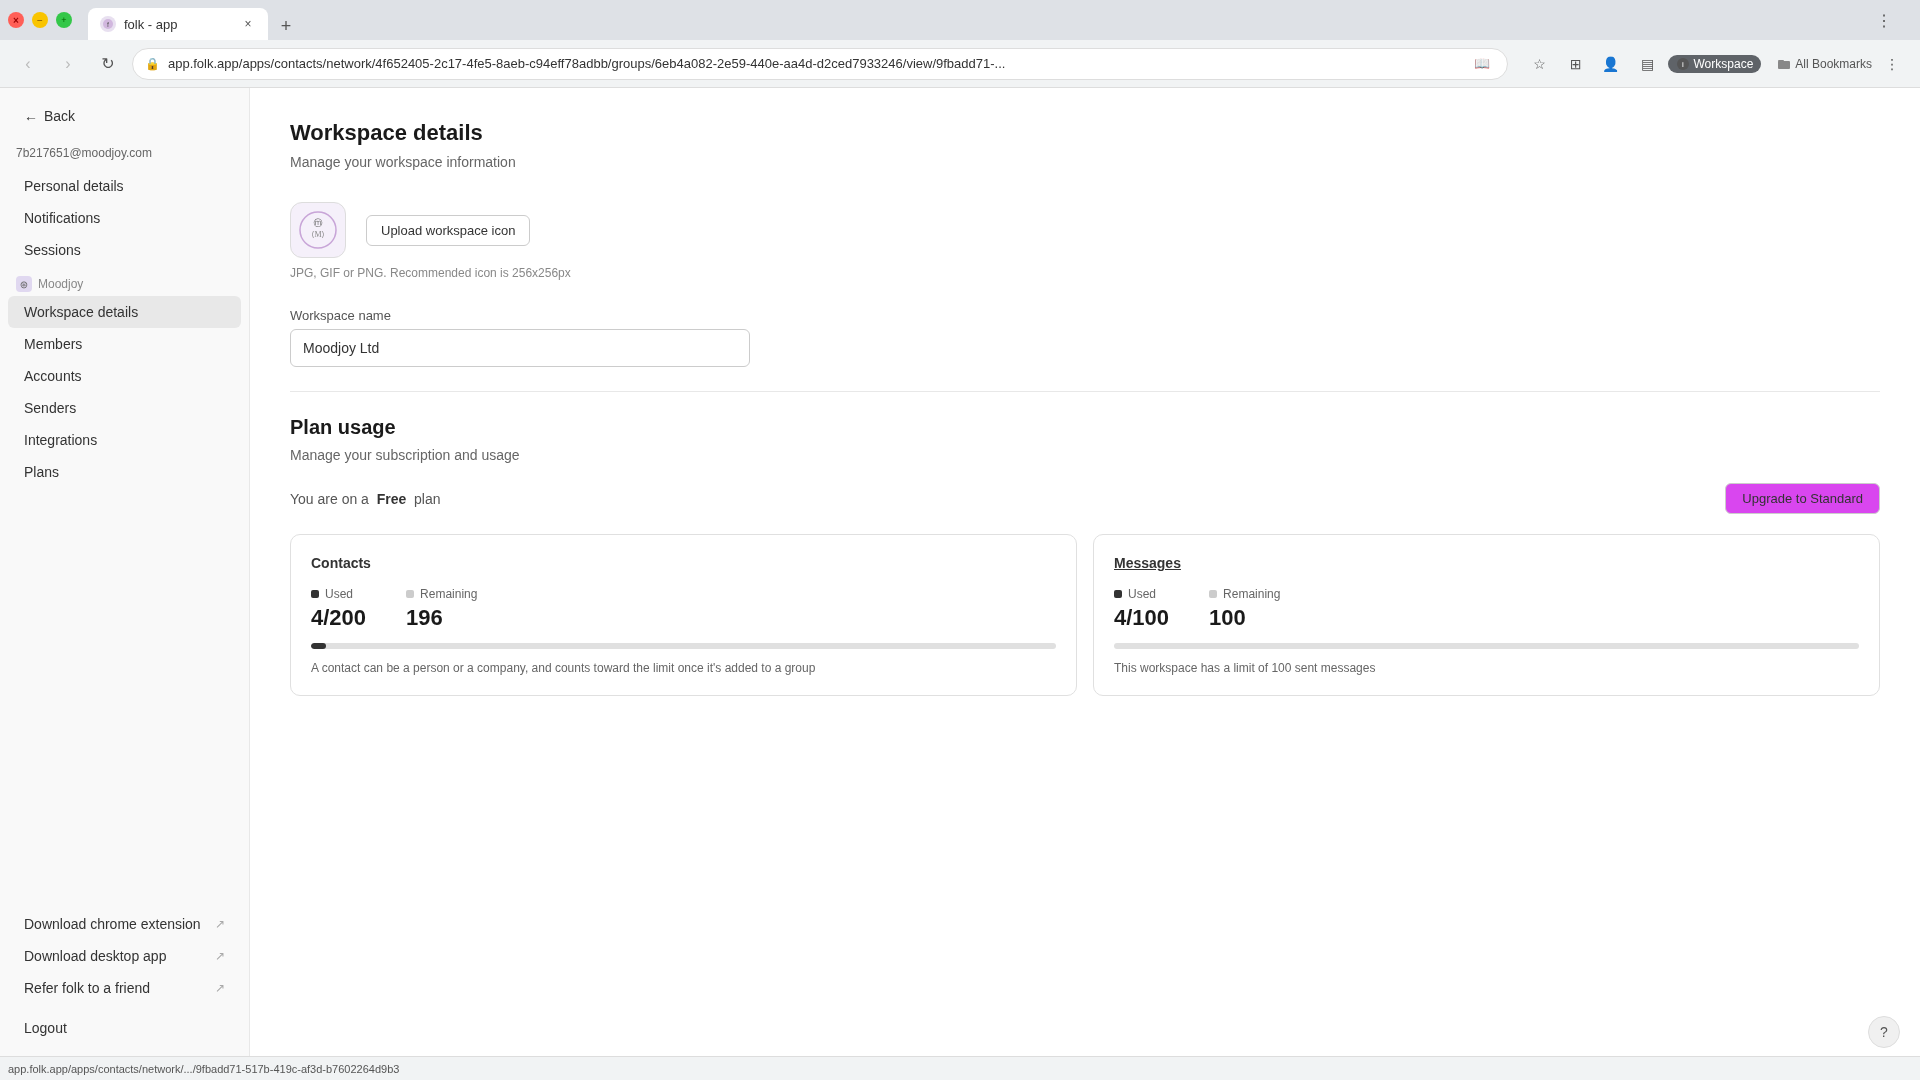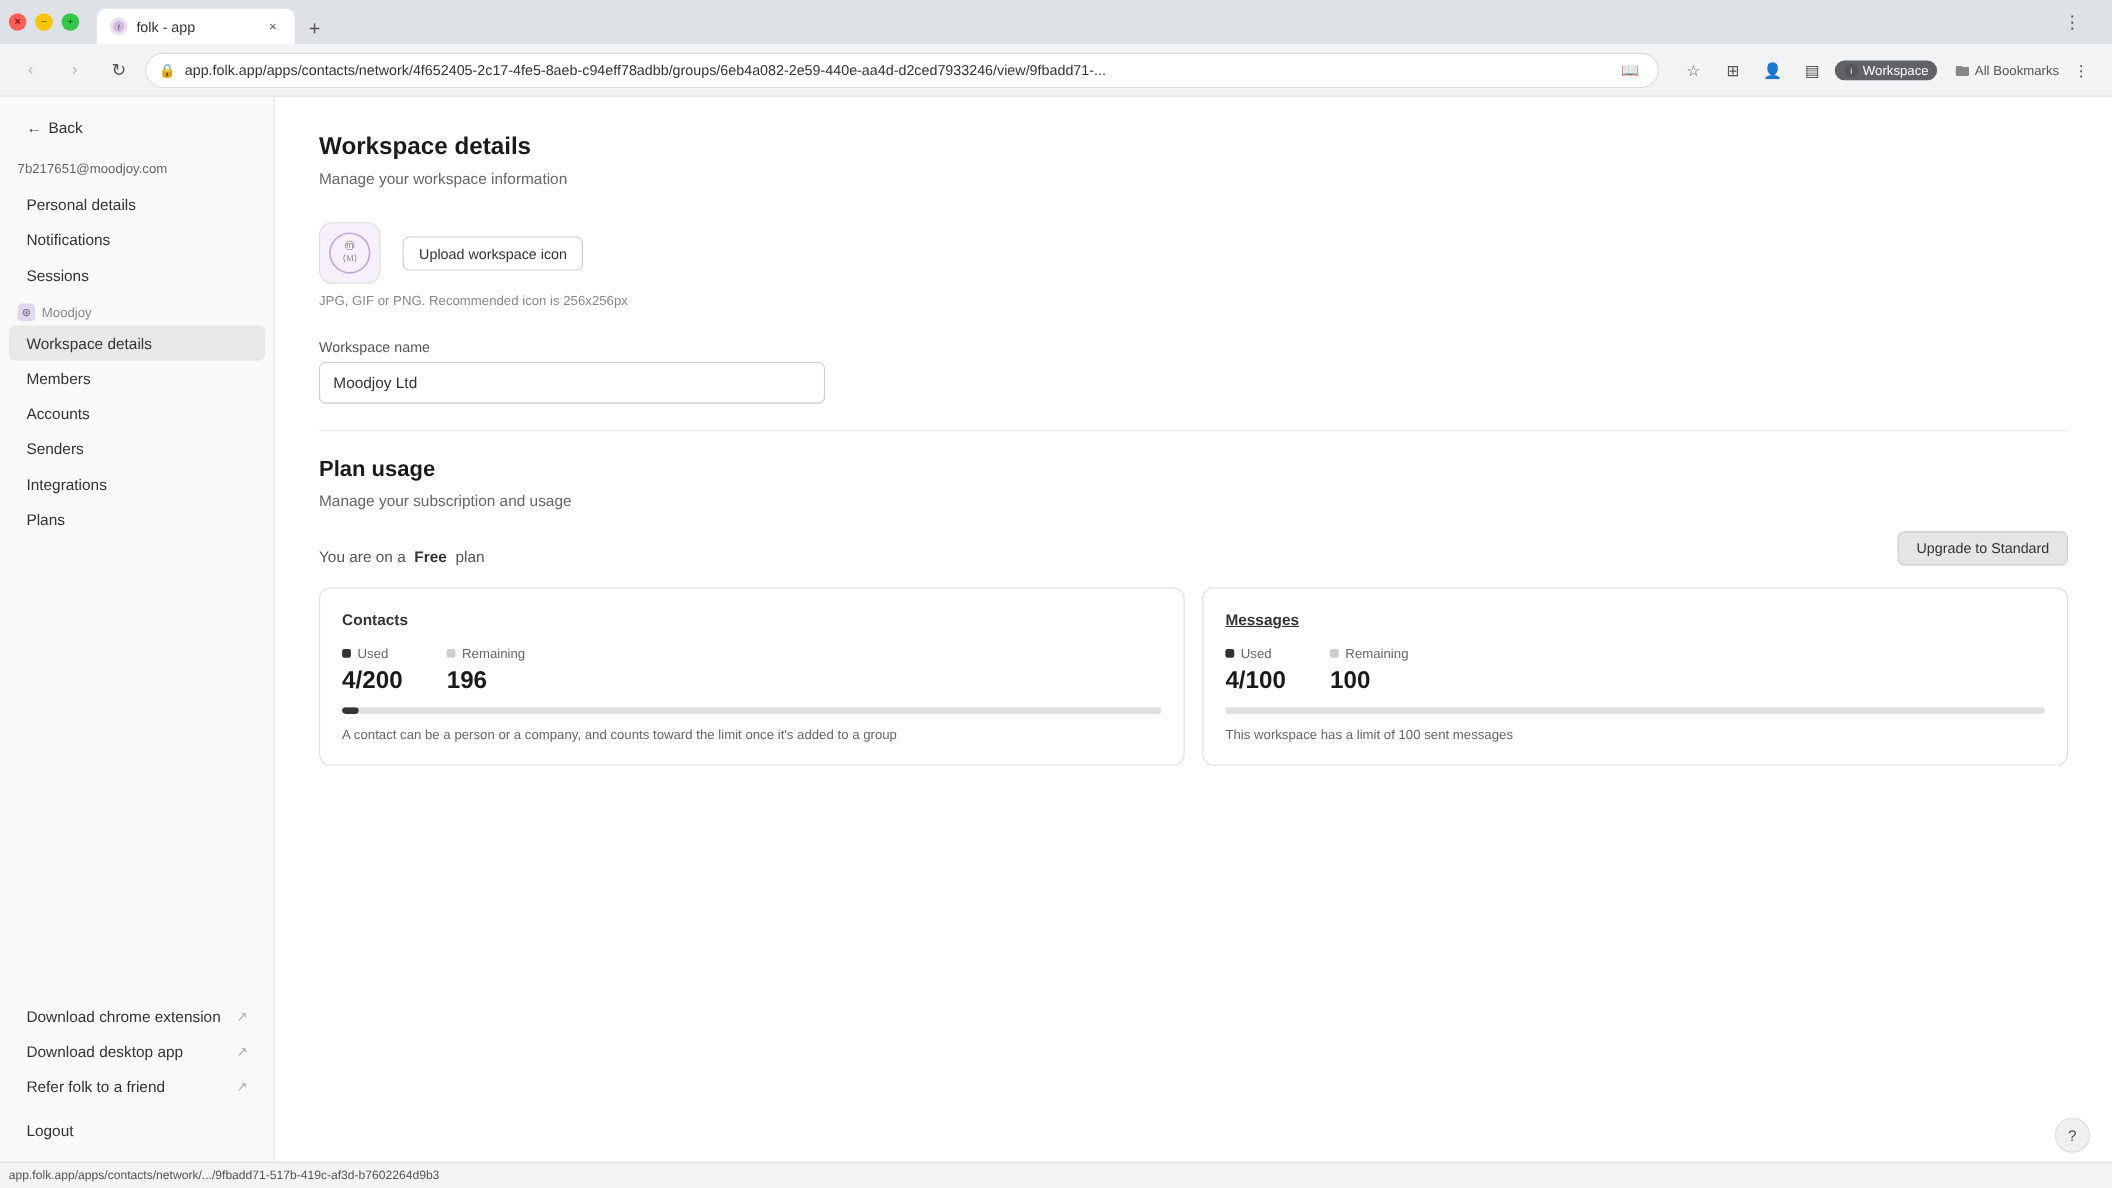--- a/index.html
+++ b/index.html
@@ -337,40 +337,40 @@
     }
 
     .section-subtitle {
       font-size: 14px;
       color: #666;
       margin-bottom: 20px;
     }
 
     .plan-header {
       display: flex;
-      align-items: flex-end;
+      align-items: center;
       justify-content: space-between;
       margin-bottom: 20px;
     }
 
     .plan-text {
       font-size: 14px;
       color: #555;
     }
 
     .plan-text strong {
       color: #333;
       font-weight: 600;
     }
 
     .upgrade-btn {
       padding: 7px 16px;
       border: 1px solid #ccc;
       border-radius: 6px;
-      background: #e5e5e5;
+      background: #d946ef;
       font-size: 13px;
       color: #333;
       cursor: pointer;
     }
 
     .usage-cards {
       display: flex;
       gap: 16px;
     }
 

